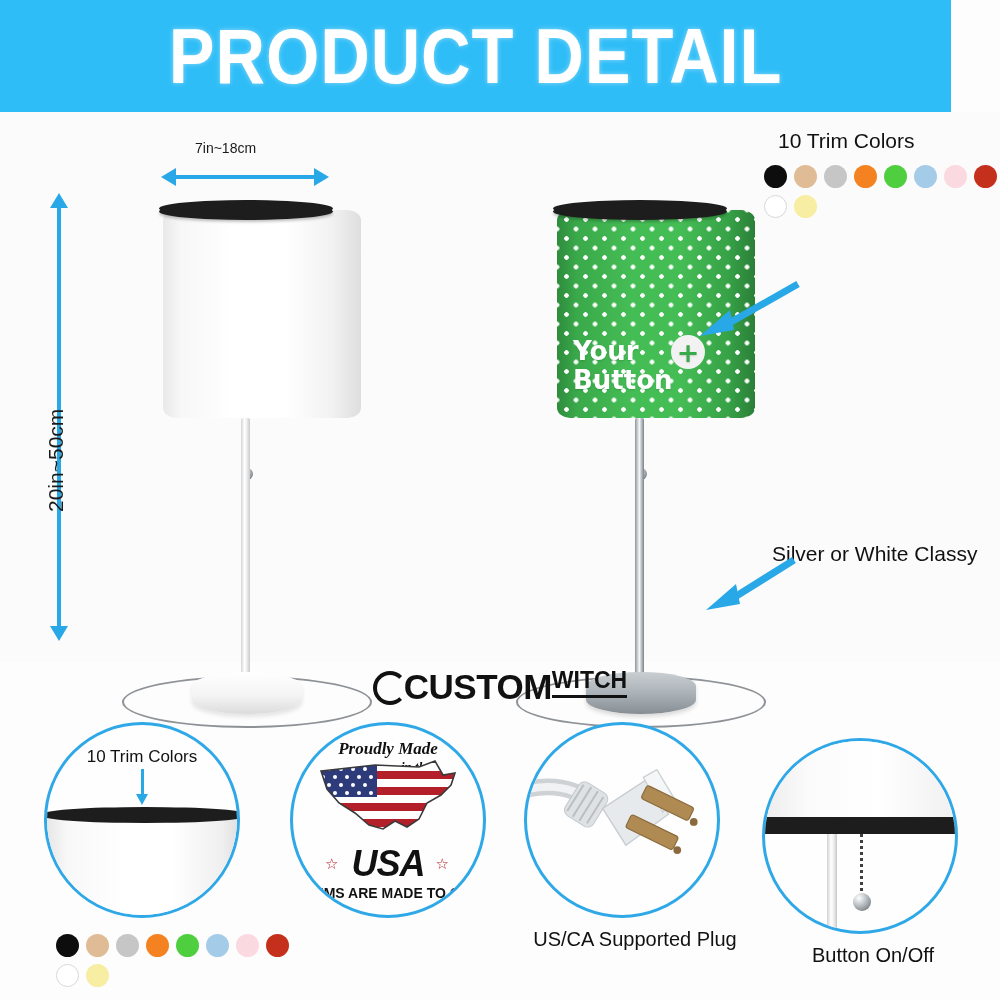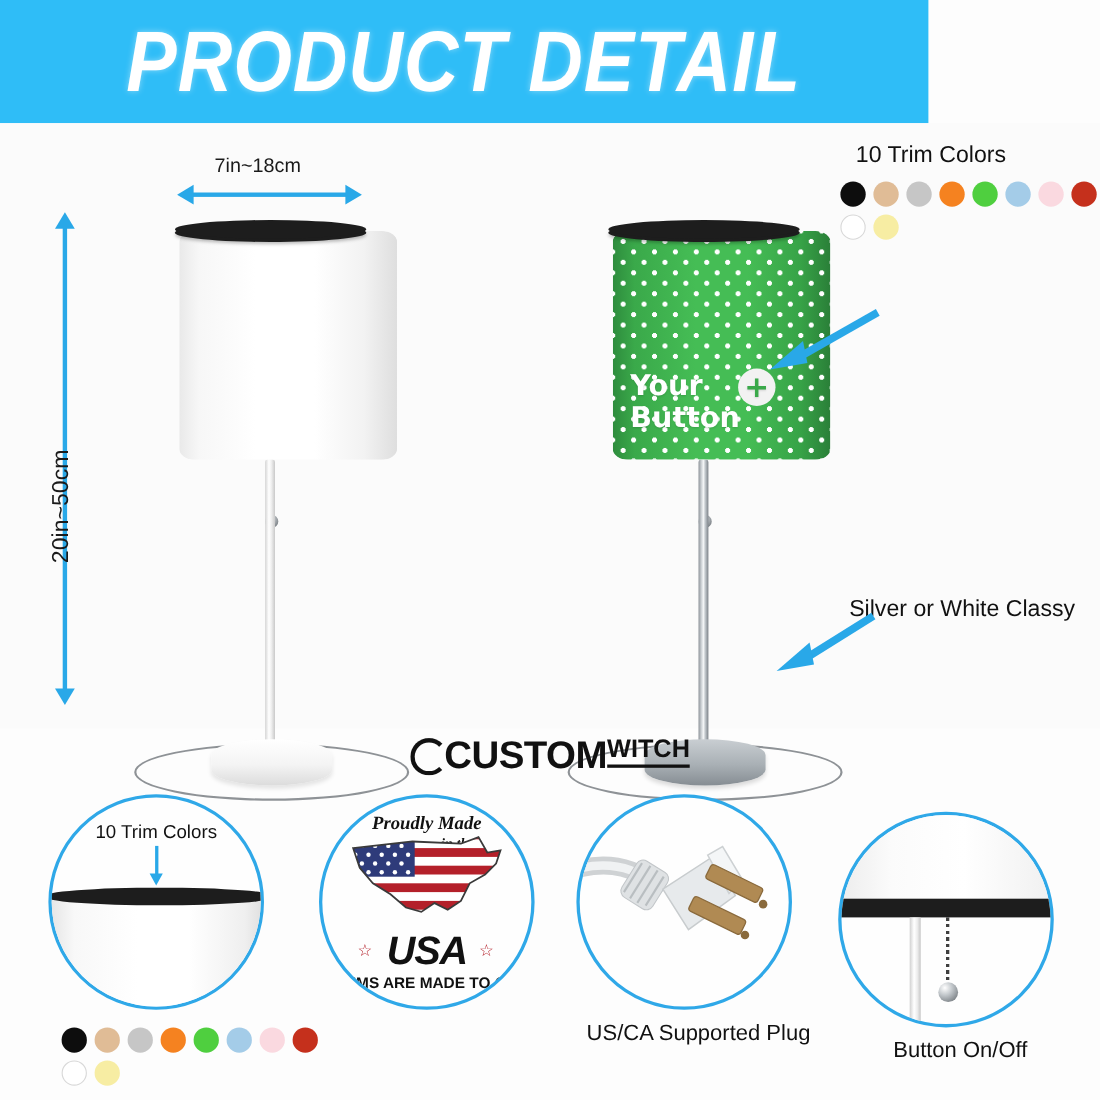--- a/index.html
+++ b/index.html
@@ -6,23 +6,23 @@
   html, body {
     width: 1000px; height: 1000px;
     background: #ffffff;
     font-family: "Liberation Sans", sans-serif;
     overflow: hidden;
   }
   #page { position: relative; width: 1000px; height: 1000px; background: #fdfdfd; }
 
   
   .banner {
-    position: absolute; left: 0; top: 0; width: 844px; height: 112px;
+    position: absolute; left: 0; top: 0; width: 951px; height: 112px;
     background: #2fbdf7;
-    display: flex; align-items: center; justify-content: center; font-style: italic;
+    display: flex; align-items: center; justify-content: center;
   }
   .banner-title {
     color: #ffffff;
     font-family: "Liberation Sans Narrow", "Liberation Sans", sans-serif;
     font-weight: bold;
     font-size: 78px;
     letter-spacing: 1px;
     transform: scaleX(0.88);
     text-shadow: 0 0 6px rgba(255,255,255,0.45);
     white-space: nowrap;
@@ -98,21 +98,21 @@
   .dim-h {
     position: absolute; height: 4px; background: #29a8e8;
   }
   .dim-h:before, .dim-h:after {
     content: ""; position: absolute; top: -7px; width: 0; height: 0;
     border-top: 9px solid transparent; border-bottom: 9px solid transparent;
   }
   .dim-h:before { left: -14px; border-right: 15px solid #29a8e8; }
   .dim-h:after { right: -14px; border-left: 15px solid #29a8e8; }
   .dim-label-h {
-    position: absolute; font-size: 18px; color: #1a1a1a;
+    position: absolute; font-size: 14px; color: #1a1a1a;
     font-family: "Liberation Sans Narrow","Liberation Sans", sans-serif;
     white-space: nowrap;
   }
   .dim-v { position: absolute; width: 4px; background: #29a8e8; }
   .dim-v:before, .dim-v:after {
     content: ""; position: absolute; left: -7px; width: 0; height: 0;
     border-left: 9px solid transparent; border-right: 9px solid transparent;
   }
   .dim-v:before { top: -14px; border-bottom: 15px solid #29a8e8; }
   .dim-v:after { bottom: -14px; border-top: 15px solid #29a8e8; }

